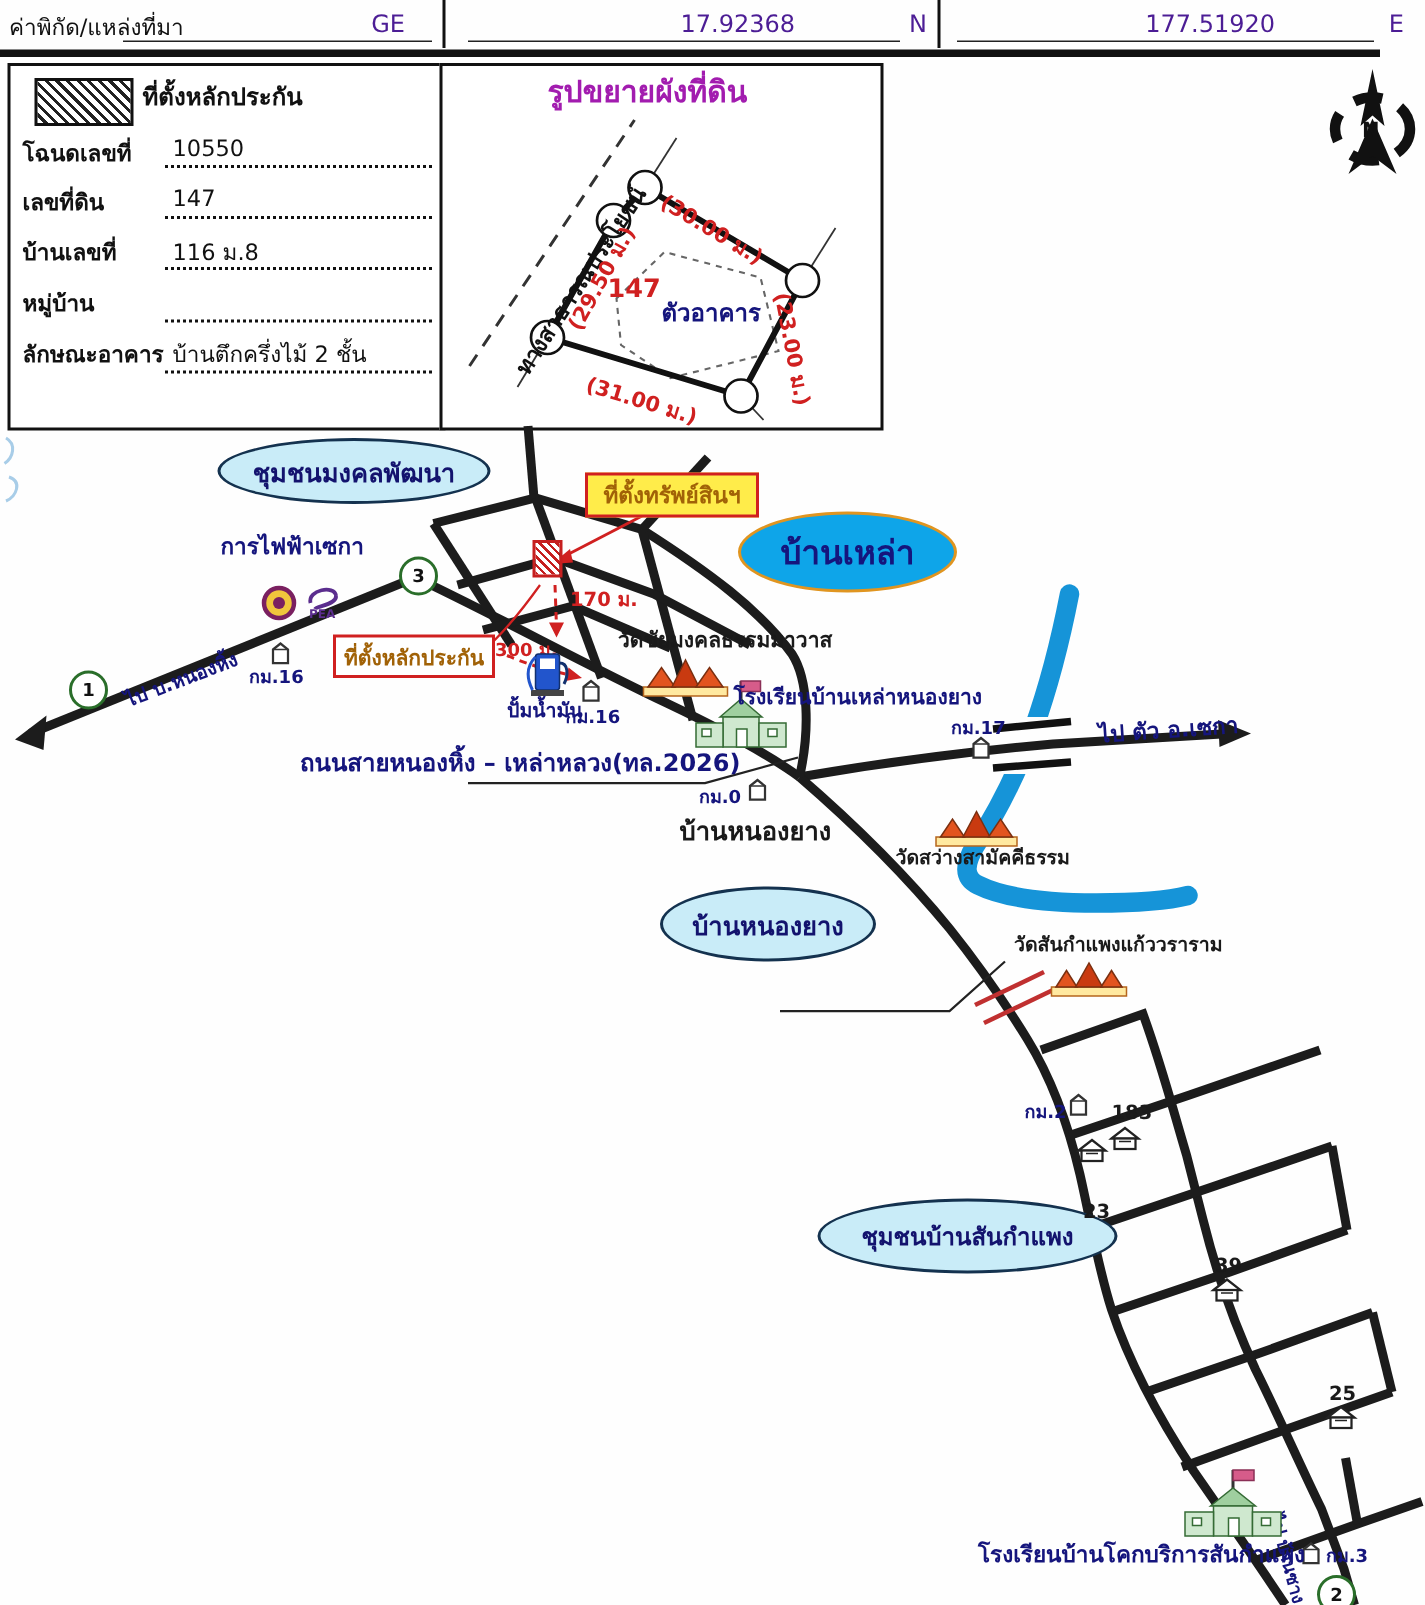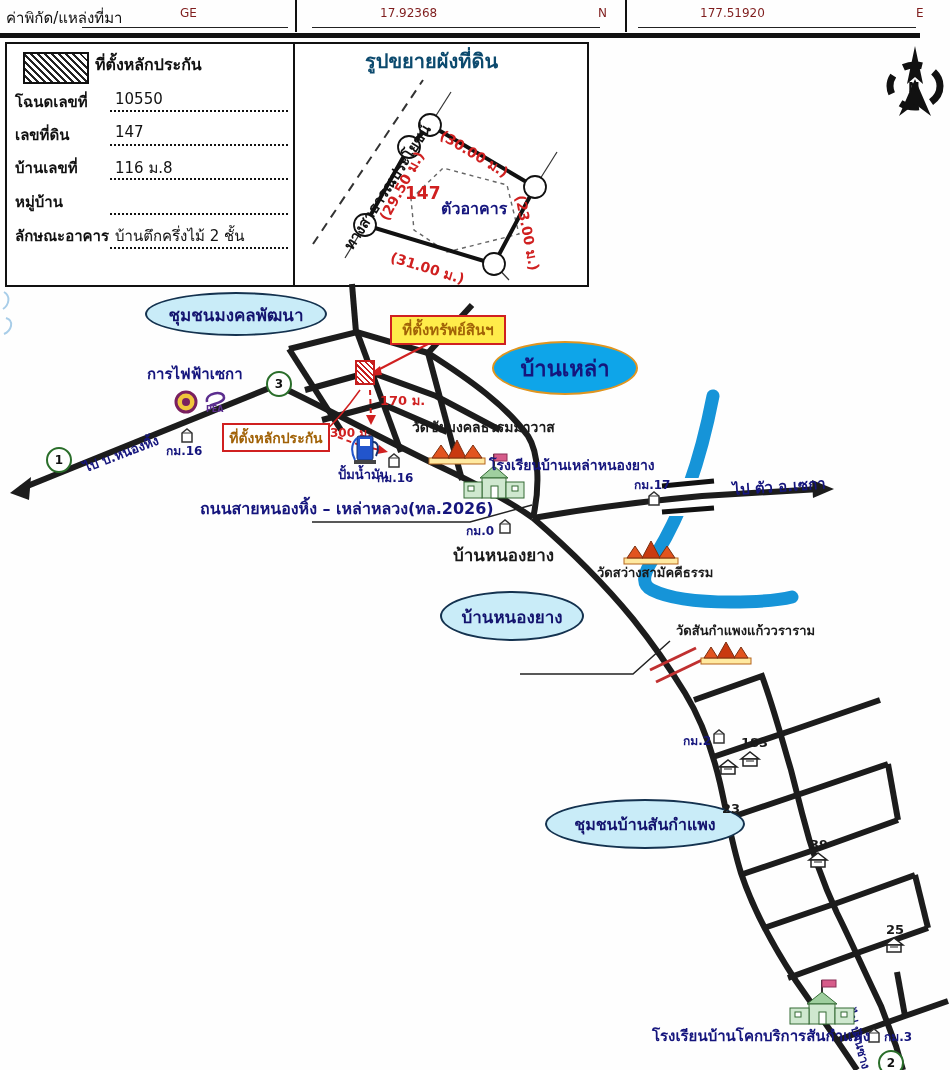--- a/index.html
+++ b/index.html
@@ -5,21 +5,21 @@
   html,body{margin:0;padding:0;background:#fff;}
   .canvas{position:relative;width:950px;height:1070px;background:#fefefe;overflow:hidden;
           font-family:"DejaVu Sans","Liberation Sans",sans-serif;color:#111;}
   .abs{position:absolute;}
   .lbl{position:absolute;font-weight:bold;white-space:nowrap;line-height:1.1;}
   .navy{color:#15157d;}
   .red{color:#d02020;}
   .blk{color:#1a1a1a;}
   
   .hdr-label{position:absolute;left:6px;top:6px;font-size:15px;color:#111;white-space:nowrap;}
-  .hdr-val{position:absolute;top:6px;font-size:12px;text-align:left;color:#7f1d1d;}
+  .hdr-val{position:absolute;top:6px;font-size:16px;text-align:right;color:#4c1d95;}
   .hdr-underline{position:absolute;top:27px;border-bottom:1.5px solid #222;height:0;}
   .hdr-div{position:absolute;top:0;width:2px;height:32px;background:#111;}
   .hdr-bar{position:absolute;left:0;top:33px;width:920px;height:5px;background:#111;}
   
   .box{position:absolute;border:2.5px solid #111;background:#fff;}
   .hatch{position:absolute;border:2px solid #111;
          background:repeating-linear-gradient(45deg,#fff 0 3px,#222 3px 5px);}
   .frm-lbl{position:absolute;left:8px;font-size:15px;font-weight:bold;white-space:nowrap;}
   .frm-val{position:absolute;left:108px;font-size:15px;white-space:nowrap;}
   .dotline{position:absolute;left:103px;width:178px;border-bottom:2.5px dotted #111;height:0;}
@@ -77,21 +77,21 @@
     <div class="frm-lbl" style="top:146px;">หมู่บ้าน</div>
     <div class="frm-val" style="top:146px;"></div>
     <div class="dotline" style="top:169px;"></div>
 
     <div class="frm-lbl" style="top:180px;">ลักษณะอาคาร</div>
     <div class="frm-val" style="top:180px;">บ้านตึกครึ่งไม้ 2 ชั้น</div>
     <div class="dotline" style="top:203px;"></div>
   </div>
 
   <div class="box" style="left:293px;top:42px;width:292px;height:241px;">
-    <div class="lbl" style="left:70px;top:6px;font-size:20px;color:#0c4a6e;">รูปขยายผังที่ดิน</div>
+    <div class="lbl" style="left:70px;top:6px;font-size:20px;color:#a21caf;">รูปขยายผังที่ดิน</div>
     <svg width="292" height="237" style="position:absolute;left:0;top:0;">
 
       <path d="M18,200 L128,36" stroke="#333" stroke-width="2" stroke-dasharray="9,7" fill="none"></path>
 
       <g stroke="#333" stroke-width="1.2">
         <line x1="135" y1="81" x2="156" y2="48"></line>
         <line x1="240" y1="143" x2="262" y2="108"></line>
         <line x1="70" y1="181" x2="50" y2="214"></line>
         <line x1="199" y1="220" x2="214" y2="236"></line>
       </g>
@@ -195,21 +195,21 @@
     <div class="ell ell-yellow" style="left:492px;top:341px;width:142px;height:50px;font-size:22px;">บ้านเหล่า</div>
     <div class="ell ell-blue" style="left:440px;top:591px;width:140px;height:46px;font-size:17px;">บ้านหนองยาง</div>
     <div class="ell ell-blue" style="left:545px;top:799px;width:196px;height:46px;font-size:16px;">ชุมชนบ้านสันกำแพง</div>
 
     <div class="tag" style="left:390px;top:315px;width:112px;height:26px;font-size:15px;background:#ffec4a;">ที่ตั้งทรัพย์สินฯ</div>
     <div class="tag" style="left:222px;top:423px;width:104px;height:25px;font-size:14px;background:#fff;">ที่ตั้งหลักประกัน</div>
     <div class="prop-hatch" style="left:355px;top:360px;"></div>
     <div class="lbl red" style="left:380px;top:394px;font-size:13px;">170 ม.</div>
     <div class="lbl red" style="left:330px;top:427px;font-size:12px;">300 ม.</div>
 
-    <div class="lbl navy" style="left:147px;top:366px;font-size:15px;">การไฟฟ้าเซกา</div>
+    <div class="lbl navy" style="left:147px;top:356px;font-size:15px;">การไฟฟ้าเซกา</div>
     <svg class="abs" style="left:174px;top:390px;" width="24" height="24">
       <circle cx="12" cy="12" r="10" fill="#f0c63c" stroke="#7a2060" stroke-width="3"></circle>
       <circle cx="12" cy="12" r="4" fill="#7a2060"></circle>
     </svg>
     <svg class="abs" style="left:203px;top:388px;" width="28" height="20">
       <path d="M4,14 C2,5 20,2 21,9 C22,15 8,16 7,18" stroke="#5b2d8e" stroke-width="2.5" fill="none"></path>
     </svg>
     <div class="lbl" style="left:206px;top:406px;font-size:8px;color:#5b2d8e;">PEA</div>
 
     <div class="circnum" style="left:46px;top:447px;">1</div>

